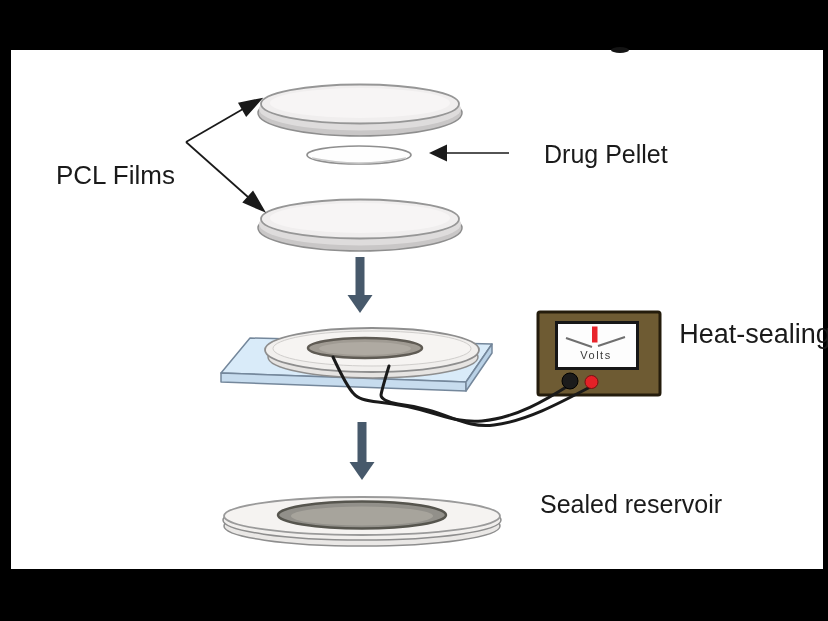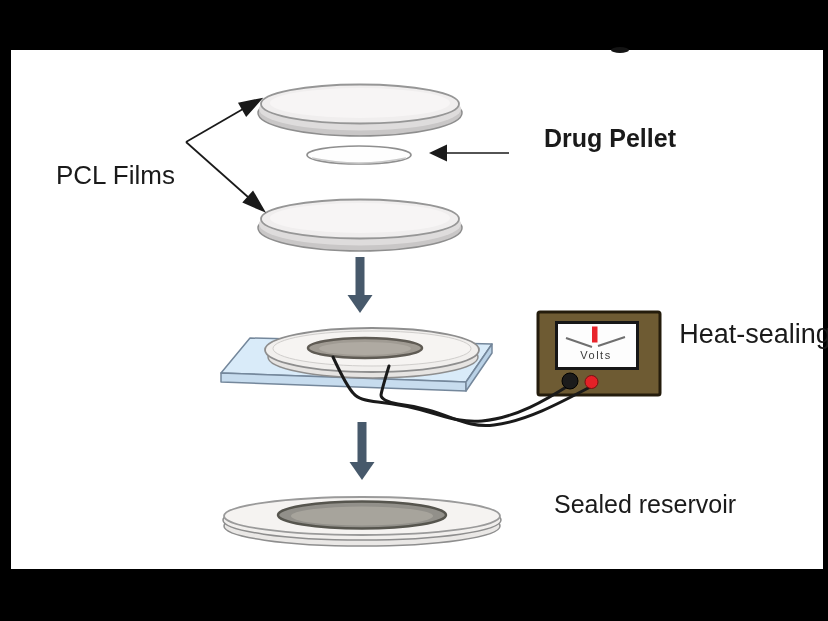--- a/index.html
+++ b/index.html
@@ -15,24 +15,24 @@
     left:11px;top:50px;width:812px;height:519px;
     background:#fff;
   }
   #diagram-svg{position:absolute;left:0;top:0;}
   .label{
     position:absolute;
     color:#1a1a1a;
     white-space:nowrap;
   }
   .label-pcl{left:56px;top:160px;font-size:26px;}
-  .label-pellet{left:544px;top:124px;font-size:25px;font-weight:bold;}
+  .label-pellet{left:544px;top:140px;font-size:25px;}
   .label-heat{left:658px;top:321px;width:194px;text-align:center;
               font-size:27px;line-height:27px;white-space:normal;}
-  .label-sealed{left:540px;top:489px;width:210px;text-align:center;
+  .label-sealed{left:540px;top:489px;width:210px;text-align:left;
               font-size:25px;line-height:30px;white-space:normal;}
 </style>
 </head>
 <body>
 
 <div id="stage">
   <div id="canvas"></div>
 
   <svg id="diagram-svg" width="828" height="621" viewBox="0 0 828 621">
     <defs>

